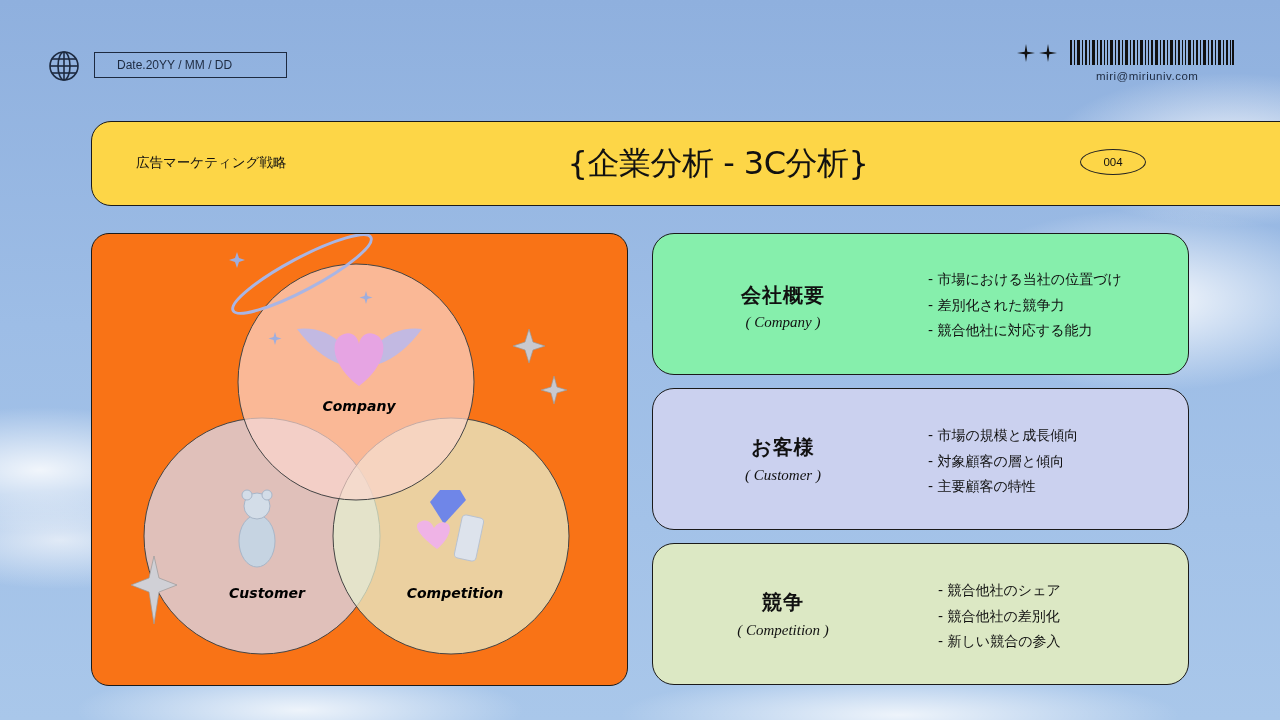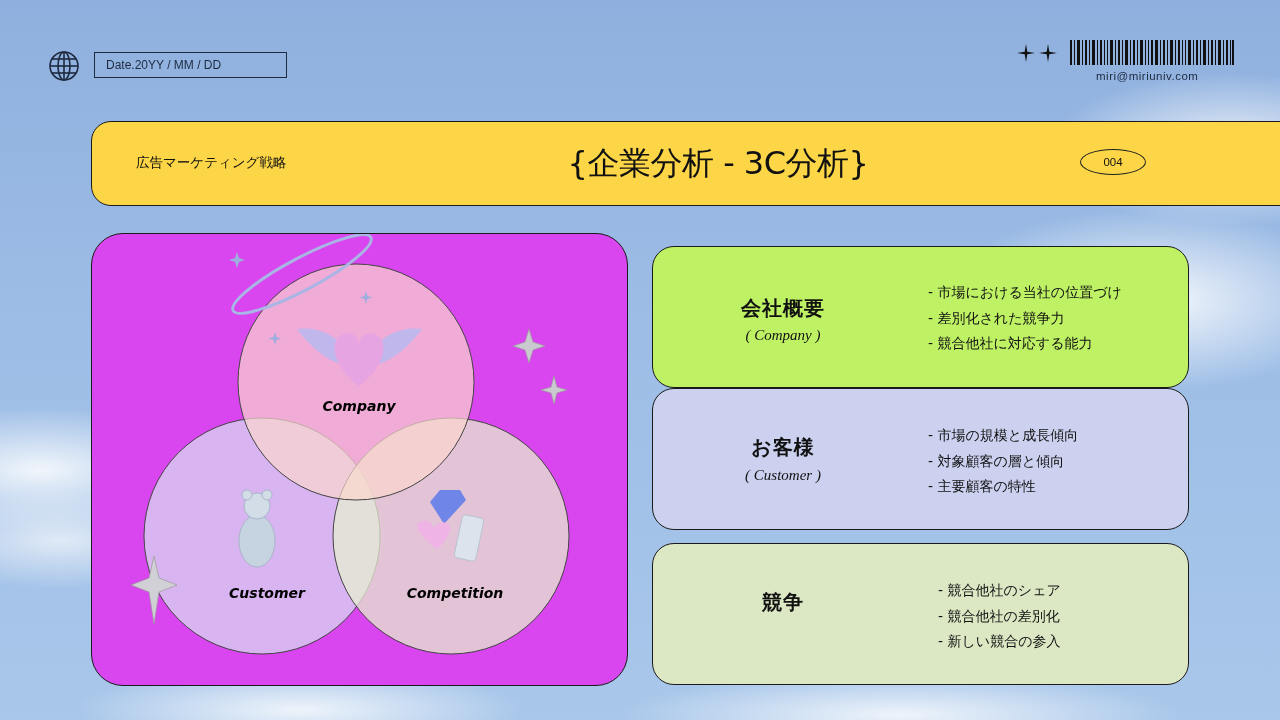--- a/index.html
+++ b/index.html
@@ -9,31 +9,31 @@
   radial-gradient(ellipse 260px 90px at 40px 470px, rgba(255,255,255,.85), rgba(255,255,255,0) 70%),
   radial-gradient(ellipse 220px 70px at 60px 540px, rgba(240,244,250,.8), rgba(255,255,255,0) 70%),
   radial-gradient(ellipse 320px 60px at 300px 710px, rgba(255,255,255,.8), rgba(255,255,255,0) 70%),
   radial-gradient(ellipse 300px 130px at 1150px 300px, rgba(255,255,255,.9), rgba(255,255,255,0) 70%),
   radial-gradient(ellipse 260px 110px at 1230px 150px, rgba(250,250,252,.85), rgba(255,255,255,0) 70%),
   radial-gradient(ellipse 400px 60px at 900px 715px, rgba(255,255,255,.8), rgba(255,255,255,0) 70%),
   linear-gradient(180deg,#8fb0de 0%,#9dbde6 45%,#a9c7ea 100%);}
 .globe{position:absolute;left:48px;top:50px;width:32px;height:32px}
 .datebox{position:absolute;left:94px;top:52px;width:193px;height:26px;border:1.3px solid #1d2a40;
  display:flex;align-items:center;font-size:12px;color:#1d2a40;font-family:"Liberation Sans",sans-serif}
-.datebox .dl{margin-left:11px}
+.datebox .dl{margin-left:22px}
 .datebox .dv{}
 .sparkles{position:absolute;left:1016px;top:42px;width:44px;height:22px}
 .barcode{position:absolute;left:1070px;top:40px;width:164px;height:25px;display:flex;gap:0}
 .email{position:absolute;left:1096px;top:70px;font-size:11.5px;letter-spacing:.5px;color:#1d2a40;font-family:"Liberation Sans",sans-serif}
 .titlebar{position:absolute;left:91px;top:121px;width:1254px;height:85px;background:#fdd647;border:1.5px solid #1a1a1a;border-radius:20px}
 .titlebar .sub{position:absolute;left:44px;top:32px;font-size:13.5px}
 .titlebar .main{position:absolute;left:0;right:0;top:20px;text-align:center;font-size:32px;font-weight:normal;letter-spacing:-0.5px}
 .titlebar .num{position:absolute;left:988px;top:27px;width:66px;height:26px;border:1px solid #222;border-radius:50%;
  font-size:11.5px;display:flex;align-items:center;justify-content:center;font-family:Liberation Sans, sans-serif}
-.diagram{position:absolute;left:91px;top:233px;width:537px;height:453px;background:#d946ef;border:1.5px solid #1a1a1a;border-radius:32px;overflow:visible}
+.diagram{position:absolute;left:91px;top:233px;width:537px;height:453px;background:#f97316;border:1.5px solid #1a1a1a;border-radius:18px;overflow:visible}
 .venn{position:absolute;left:0;top:0}
 .card{position:absolute;left:652px;width:537px;height:142px;border:1.5px solid #1a1a1a;border-radius:22px}
 .card .ct{position:absolute;left:0;width:260px;text-align:center;font-size:20px;font-weight:bold;letter-spacing:1px}
 .card .ce{position:absolute;left:0;width:260px;text-align:center;font-size:15px;font-style:italic;font-family:Liberation Serif, serif}
 .card ul{position:absolute;list-style:none;font-size:14px;line-height:25.5px}
 </style>
 </head>
 <body>
 
 <svg class="globe" viewBox="0 0 32 32">
@@ -143,21 +143,21 @@
       <path d="M338 268 L348 256 L368 256 L374 266 L352 290z" fill="#6f86e8"></path>
       <path d="M345 315 C325 300 320 290 330 287 C337 285 340 290 342 294 C345 289 350 286 356 290 C362 296 352 310 345 315z" fill="#efb3e6"></path>
       <rect x="366" y="282" width="22" height="44" rx="4" fill="#dde3ec" stroke="#b9c2cf" transform="rotate(12 377 304)"></rect>
     </g>
     <text x="267" y="177" text-anchor="middle" font-family="DejaVu Sans, sans-serif" font-size="14" font-weight="bold" font-style="italic">Company</text>
     <text x="175" y="364" text-anchor="middle" font-family="DejaVu Sans, sans-serif" font-size="14" font-weight="bold" font-style="italic">Customer</text>
     <text x="363" y="364" text-anchor="middle" font-family="DejaVu Sans, sans-serif" font-size="14" font-weight="bold" font-style="italic">Competition</text>
   </svg>
 </div>
 
-<div class="card" style="top:246px;background:#bef264">
+<div class="card" style="top:233px;background:#86efac">
   <div class="ct" style="top:48px">会社概要</div>
   <div class="ce" style="top:80px">( Company )</div>
   <ul style="left:275px;top:33px">
     <li>- 市場における当社の位置づけ</li>
     <li>- 差別化された競争力</li>
     <li>- 競合他社に対応する能力</li>
   </ul>
 </div>
 
 <div class="card" style="top:388px;background:#cbd1ef">
@@ -165,18 +165,19 @@
   <div class="ce" style="top:78px">( Customer )</div>
   <ul style="left:275px;top:34px">
     <li>- 市場の規模と成長傾向</li>
     <li>- 対象顧客の層と傾向</li>
     <li>- 主要顧客の特性</li>
   </ul>
 </div>
 
 <div class="card" style="top:543px;background:#dce8c4">
   <div class="ct" style="top:45px">競争</div>
+  <div class="ce" style="top:78px">( Competition )</div>
   <ul style="left:285px;top:34px">
     <li>- 競合他社のシェア</li>
     <li>- 競合他社の差別化</li>
     <li>- 新しい競合の参入</li>
   </ul>
 </div>
 
 </body></html>

